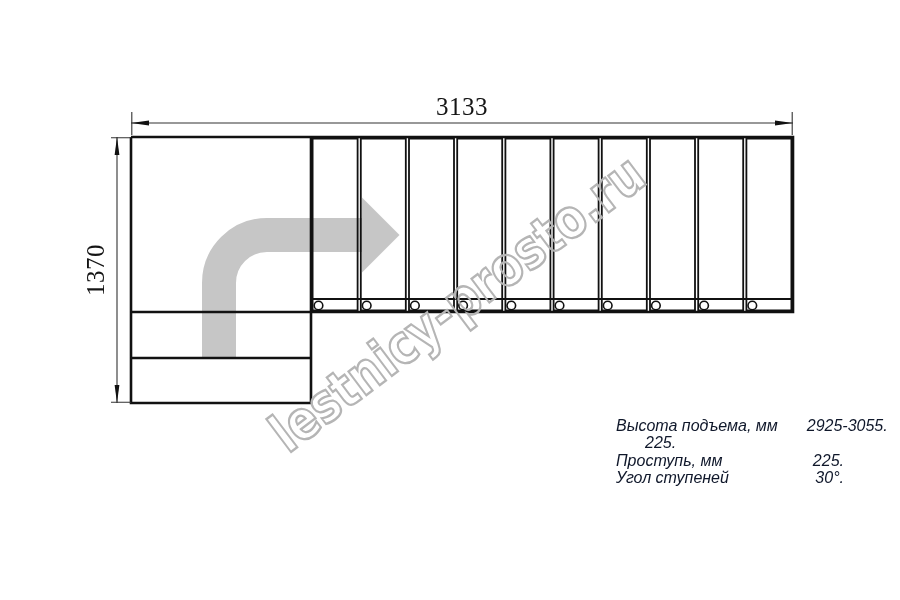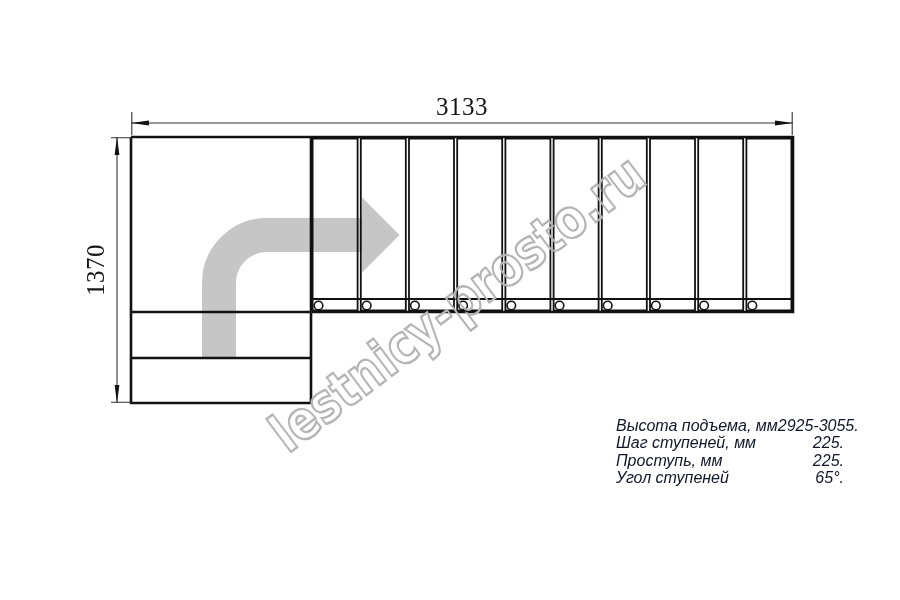--- a/index.html
+++ b/index.html
@@ -44,20 +44,21 @@
     line-height: 17.4px;
     color: #0f172a;
   }
   .spec-row {
     display: flex;
     justify-content: space-between;
     white-space: nowrap;
   }
   .spec-value {
     text-align: right;
+    margin-left: 29px;
   }
 </style>
 </head>
 <body>
 
 <div class="canvas">
 
   <svg class="drawing-svg" width="900" height="600" viewBox="0 0 900 600">
 
     <g>
@@ -111,26 +112,25 @@
 
     <text class="watermark-text" x="457" y="322" text-anchor="middle" transform="rotate(-37 457 303)" textLength="452" lengthAdjust="spacingAndGlyphs">lestnicy-prosto.ru</text>
   </svg>
 
   <div class="specs">
     <div class="spec-row">
       <span class="spec-label">Высота подъема, мм</span>
       <span class="spec-value">2925-3055.</span>
     </div>
     <div class="spec-row">
-      <span class="spec-label">Шаг ступеней, мм</span>
       <span class="spec-value">225.</span>
     </div>
     <div class="spec-row">
       <span class="spec-label">Проступь, мм</span>
       <span class="spec-value">225.</span>
     </div>
     <div class="spec-row">
       <span class="spec-label">Угол ступеней</span>
-      <span class="spec-value">65°.</span>
+      <span class="spec-value">30°.</span>
     </div>
   </div>
 
 </div>
 
 </body></html>

